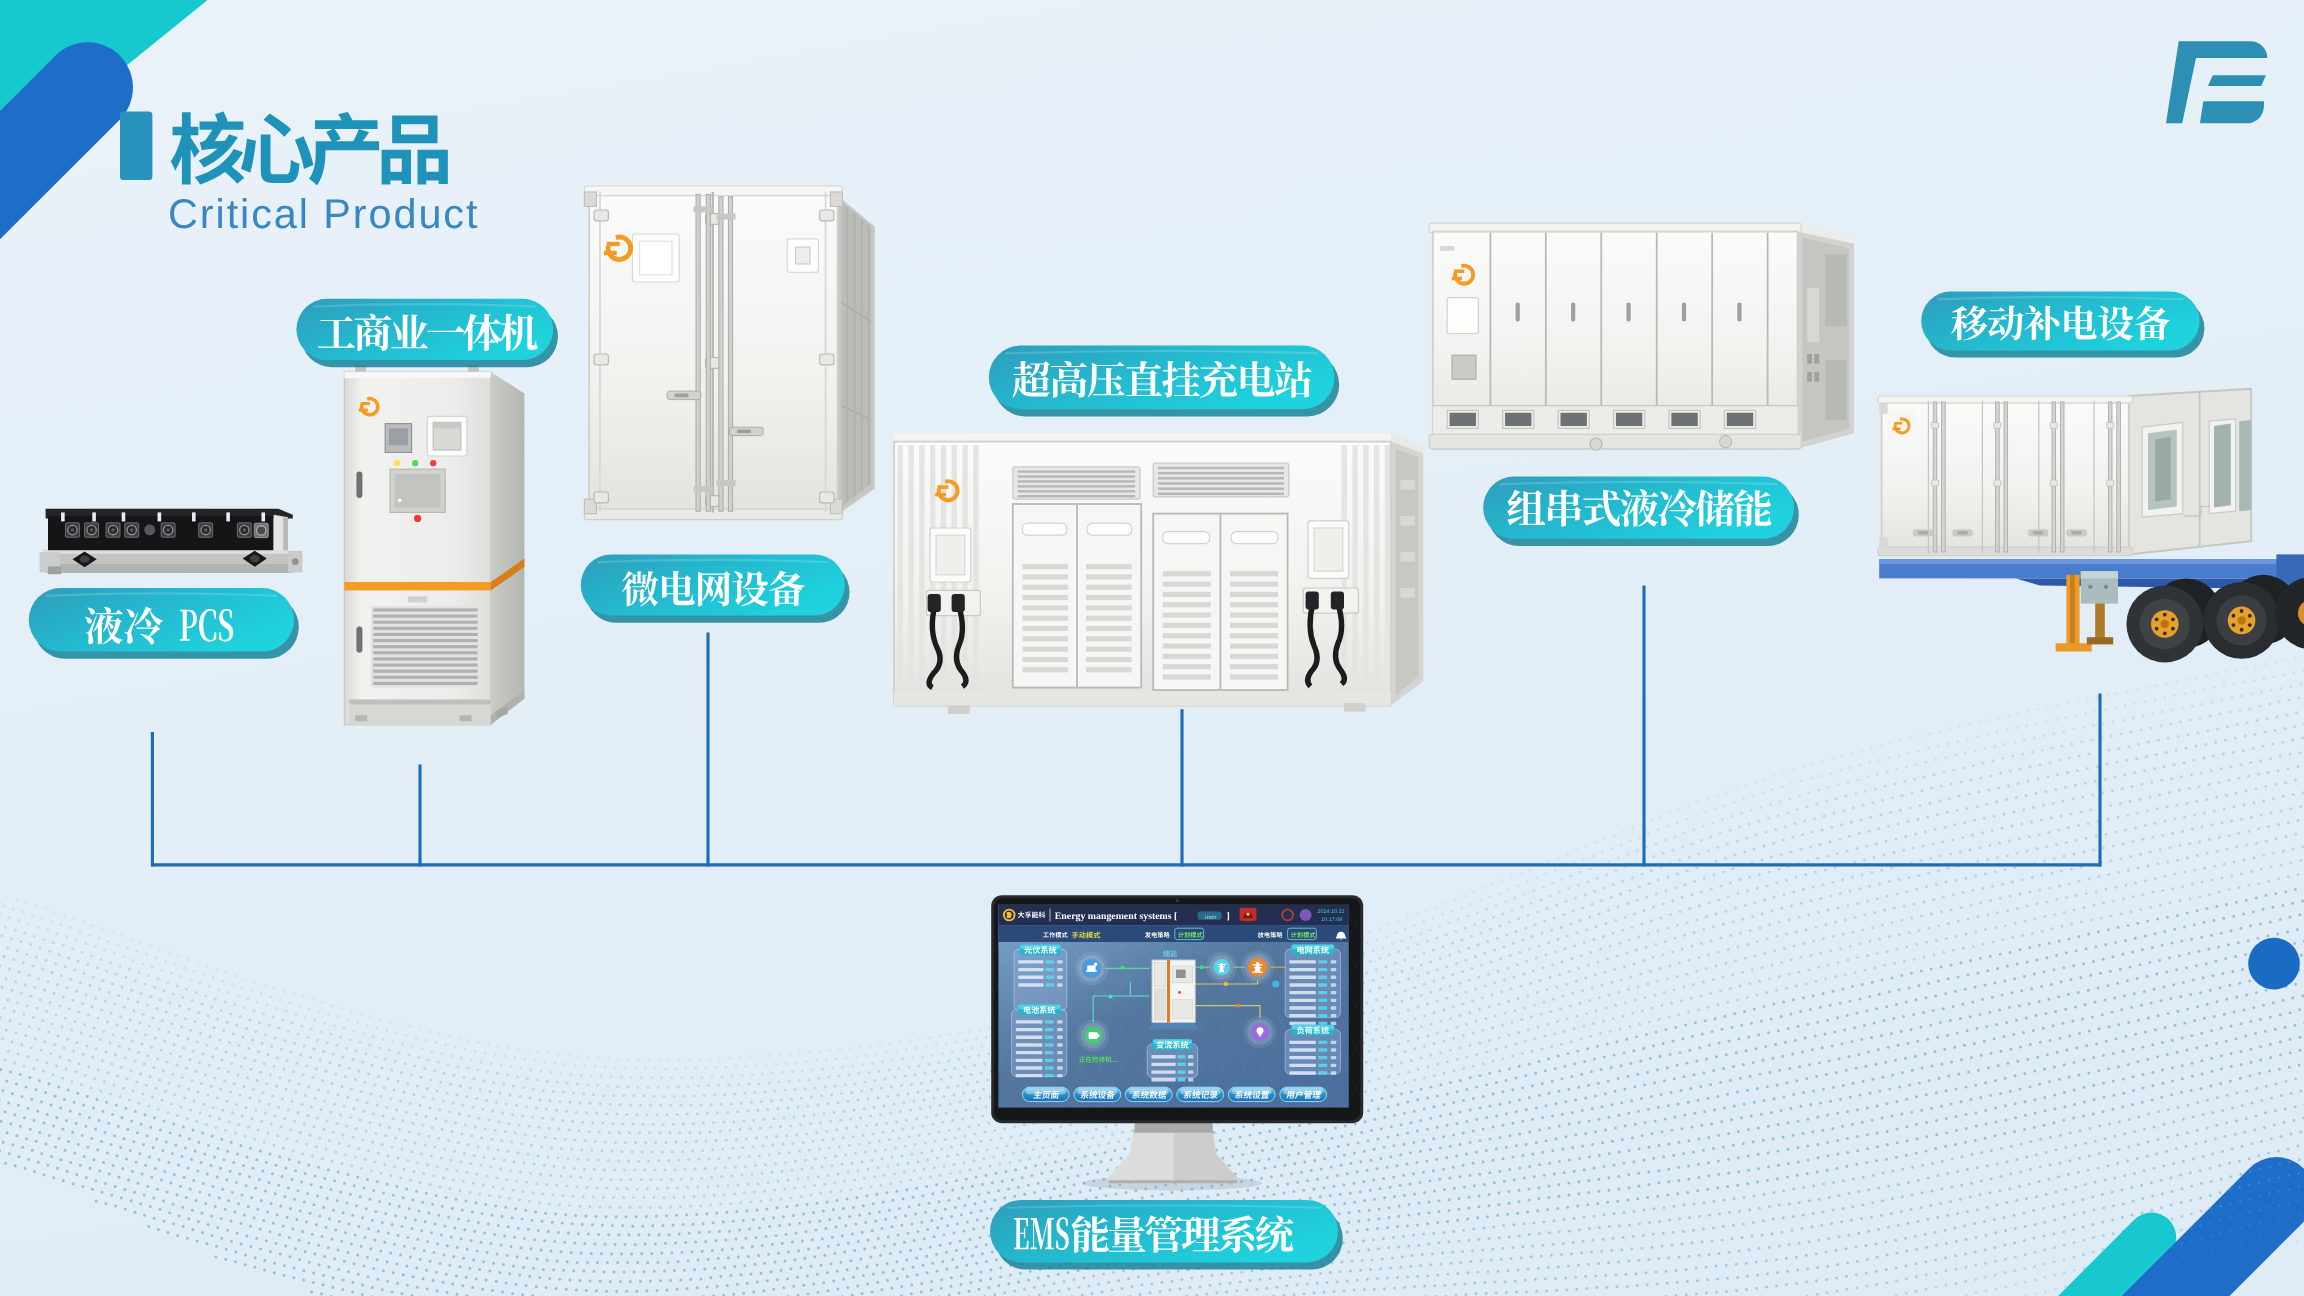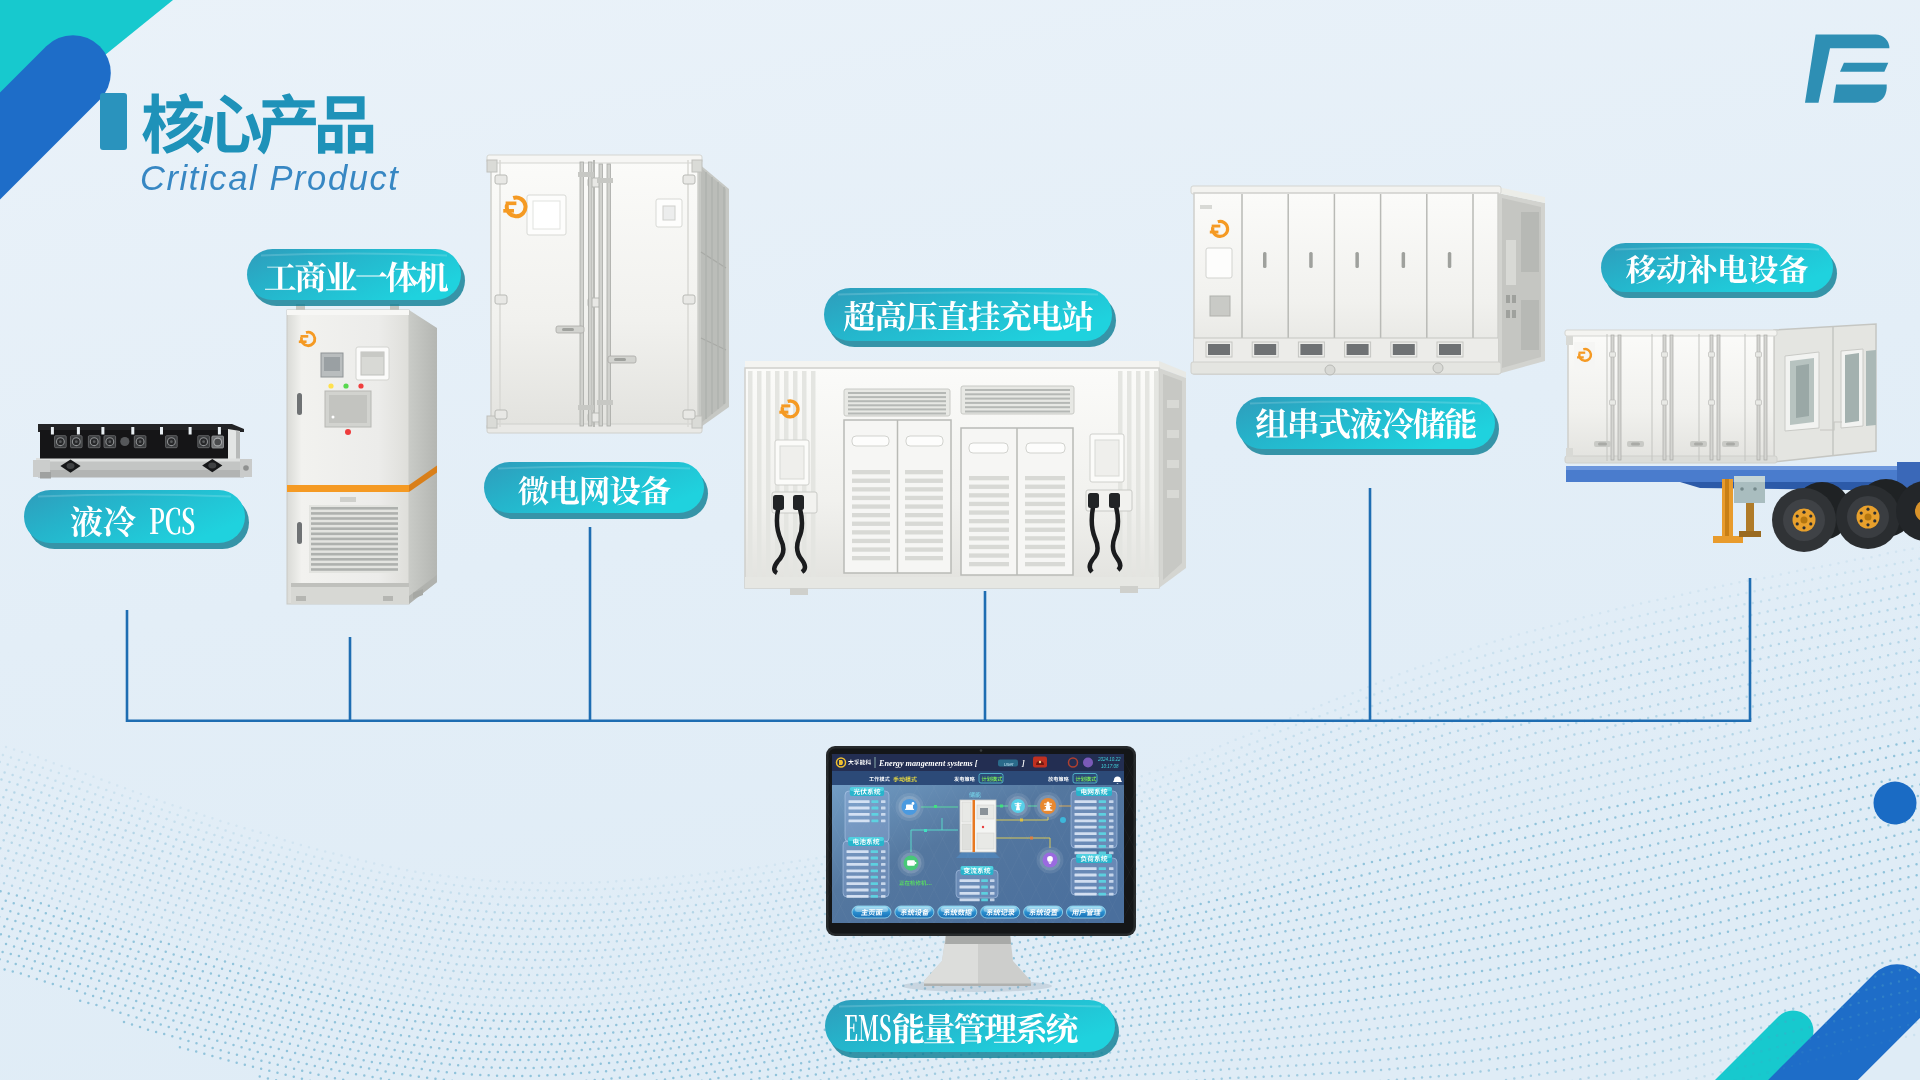--- a/index.html
+++ b/index.html
@@ -1,14 +1,14 @@
 <!DOCTYPE html>
 <html><head><meta charset="utf-8"><style>
 html,body{margin:0;padding:0;width:1920px;height:1080px;overflow:hidden;background:#fff;}
-#stage{position:relative;width:1920px;height:1080px;font-style:italic;}
+#stage{position:relative;width:1920px;height:1080px;}
 svg.full{position:absolute;left:0;top:0;}
 </style></head><body>
 <div id="stage">
 <svg class="full" width="1920" height="1080" viewBox="0 0 1920 1080" xmlns="http://www.w3.org/2000/svg">
 <defs>
 <linearGradient id="bg" x1="0" y1="0" x2="0.3" y2="1">
  <stop offset="0" stop-color="#eaf2f9"></stop>
           <stop offset="0.55" stop-color="#e3eef7"></stop>
           <stop offset="1" stop-color="#dfecf6"></stop>
 </linearGradient>

